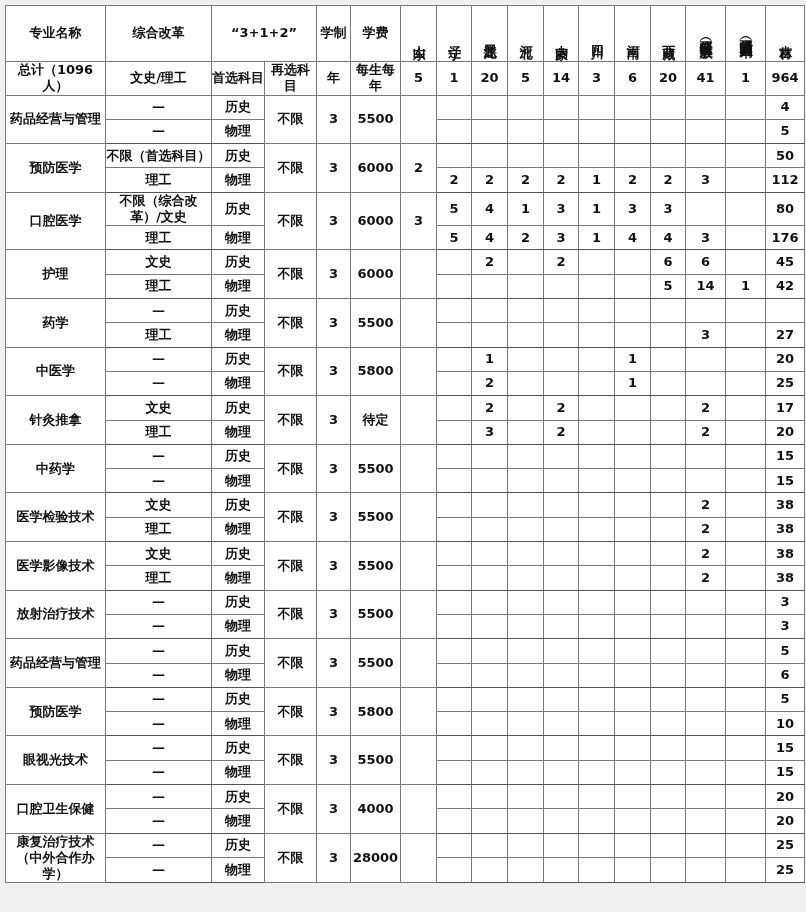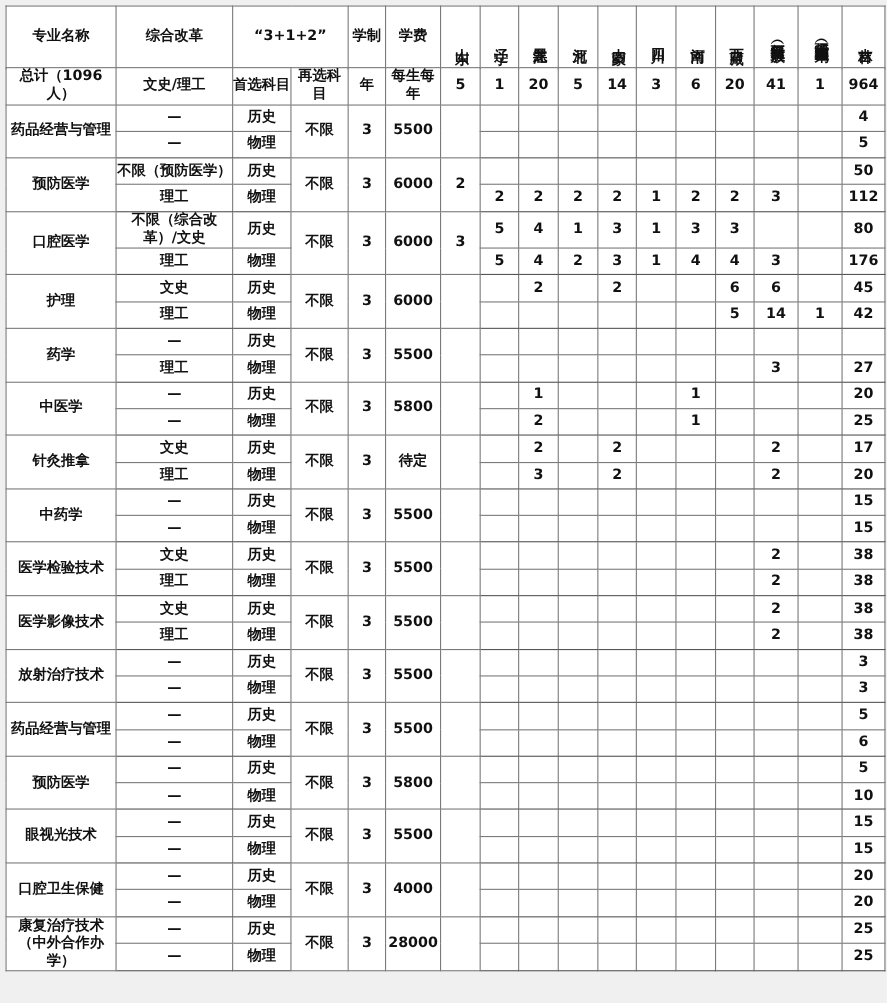--- a/index.html
+++ b/index.html
@@ -108,21 +108,21 @@
           <td></td>
           <td></td>
           <td></td>
           <td></td>
           <td></td>
           <td></td>
           <td>5</td>
         </tr>
         <tr class="r">
           <td rowspan="2">预防医学</td>
-          <td>不限（预防医学）</td>
+          <td>不限（首选科目）</td>
           <td>历史</td>
           <td rowspan="2">不限</td>
           <td rowspan="2">3</td>
           <td rowspan="2">6000</td>
           <td rowspan="2">2</td>
           <td></td>
           <td></td>
           <td></td>
           <td></td>
           <td></td>

